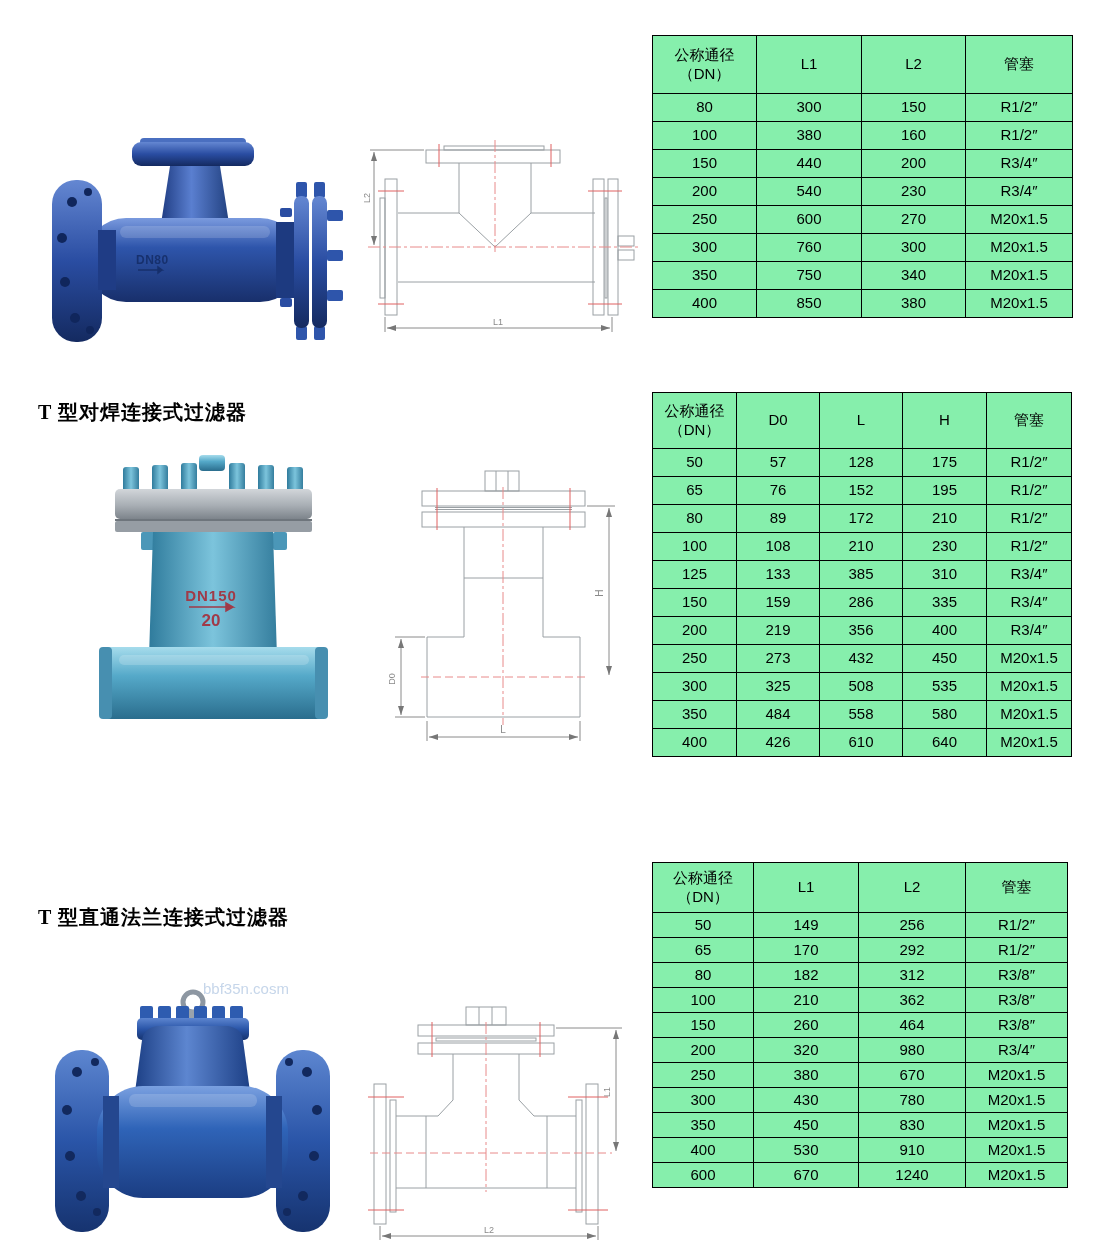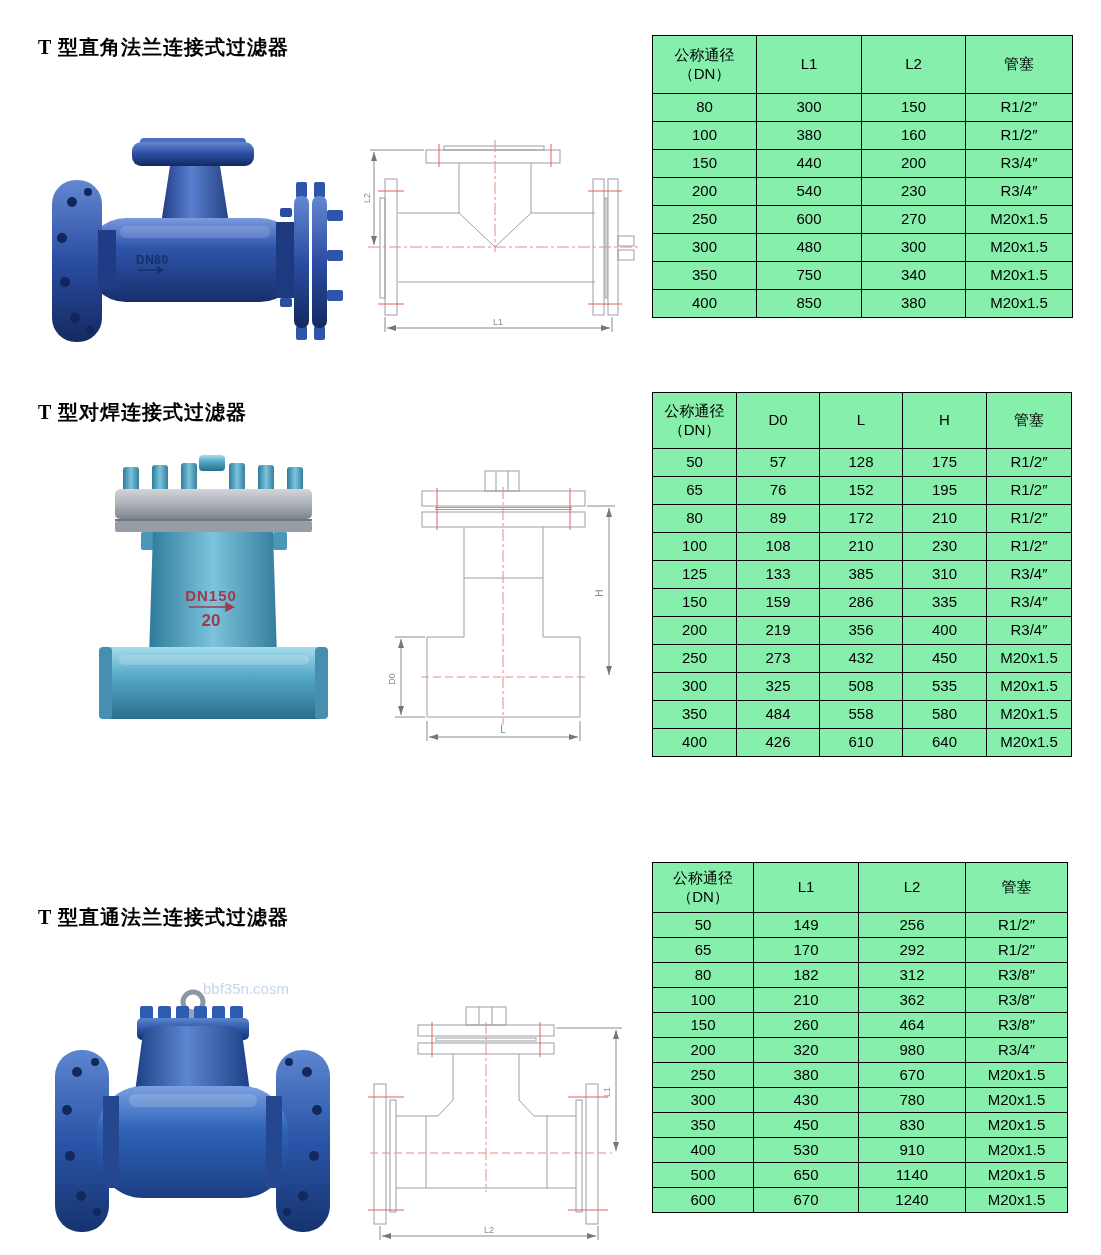--- a/index.html
+++ b/index.html
@@ -43,21 +43,20 @@
   #table-2 tbody tr{height:28px;}
   #table-3{left:652px;top:862px;width:415px;}
   #table-3 thead tr{height:50px;}
   #table-3 tbody tr{height:25px;}
 </style>
 </head>
 <body>
 
 <div id="page">
 
-  <h2 class="section-title" id="title-1">T 型直角法兰连接式过滤器</h2>
 
   <svg class="photo" id="photo-1" viewBox="0 0 310 235">
     <defs>
       <linearGradient id="gP1body" x1="0" y1="0" x2="0" y2="1">
         <stop offset="0" stop-color="#7a9ade"></stop>
         <stop offset="0.35" stop-color="#2e55ab"></stop>
         <stop offset="1" stop-color="#182f6b"></stop>
       </linearGradient>
       <linearGradient id="gP1flange" x1="0" y1="0" x2="0" y2="1">
         <stop offset="0" stop-color="#6487d2"></stop>
@@ -188,21 +187,21 @@
           <td>R3/4″</td>
         </tr>
         <tr>
           <td>250</td>
           <td>600</td>
           <td>270</td>
           <td>M20x1.5</td>
         </tr>
         <tr>
           <td>300</td>
-          <td>480</td>
+          <td>760</td>
           <td>300</td>
           <td>M20x1.5</td>
         </tr>
         <tr>
           <td>350</td>
           <td>750</td>
           <td>340</td>
           <td>M20x1.5</td>
         </tr>
         <tr>
@@ -569,26 +568,20 @@
           <td>830</td>
           <td>M20x1.5</td>
         </tr>
         <tr>
           <td>400</td>
           <td>530</td>
           <td>910</td>
           <td>M20x1.5</td>
         </tr>
         <tr>
-          <td>500</td>
-          <td>650</td>
-          <td>1140</td>
-          <td>M20x1.5</td>
-        </tr>
-        <tr>
           <td>600</td>
           <td>670</td>
           <td>1240</td>
           <td>M20x1.5</td>
         </tr>
       </tbody>
     </table>
 
 </div>
 

